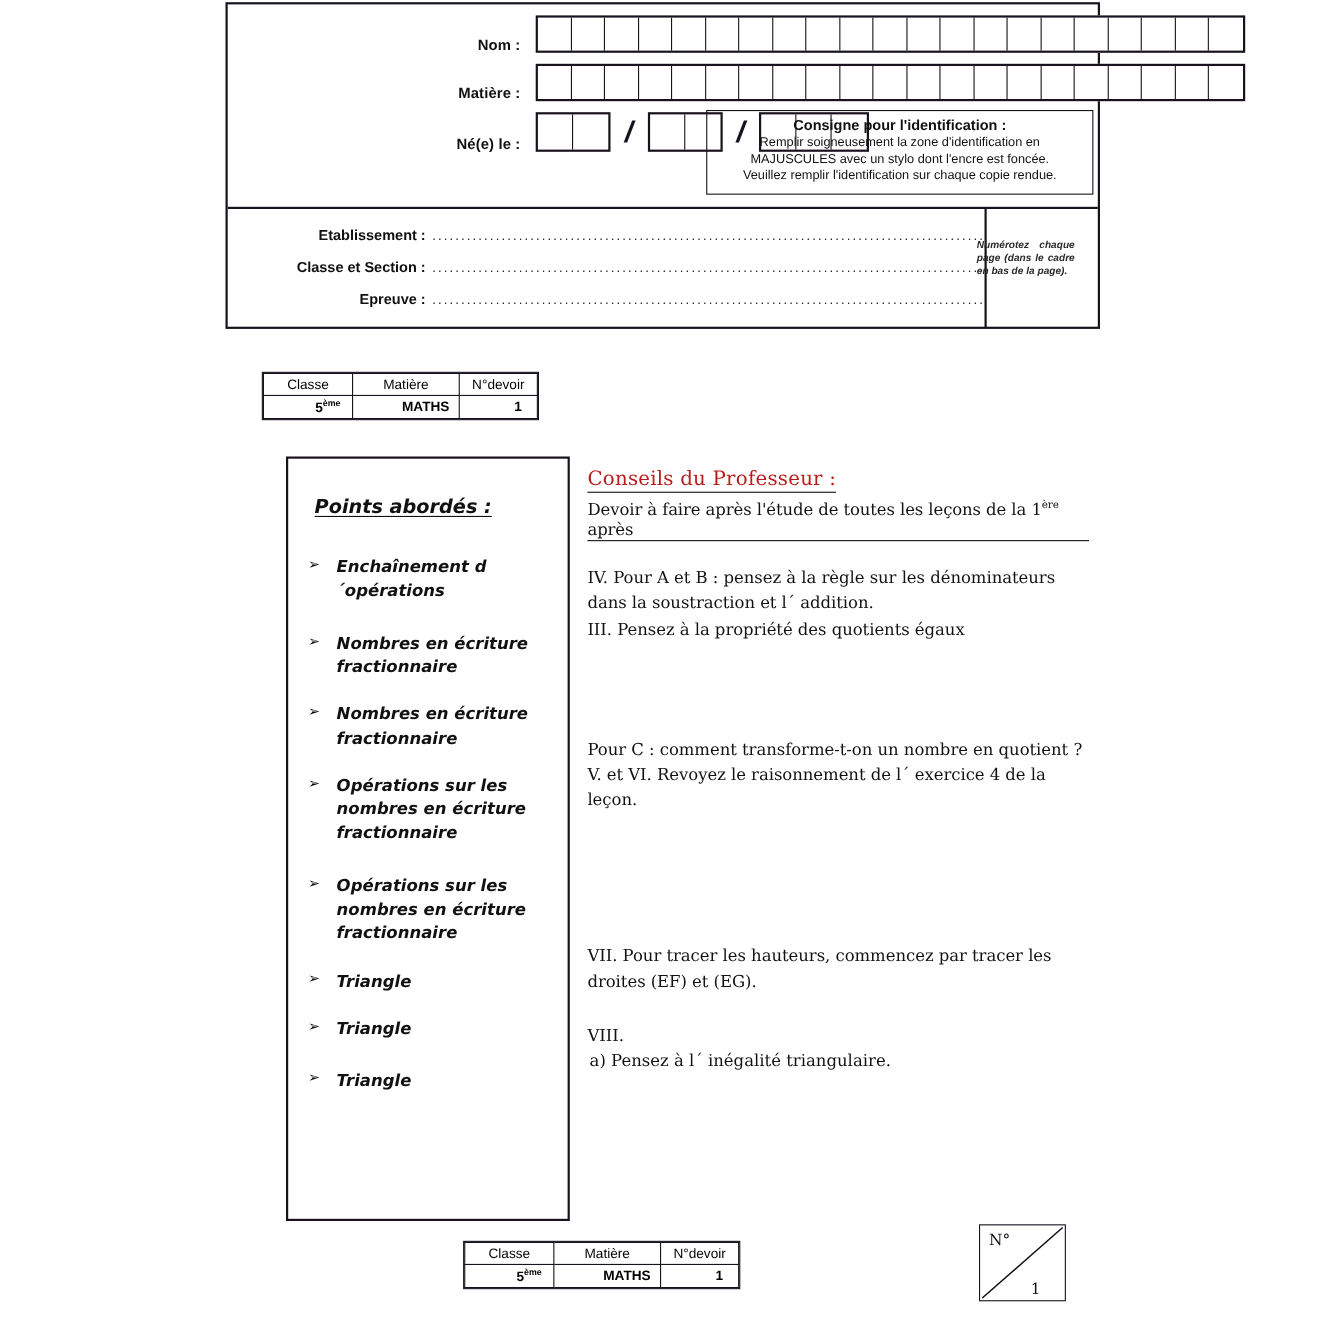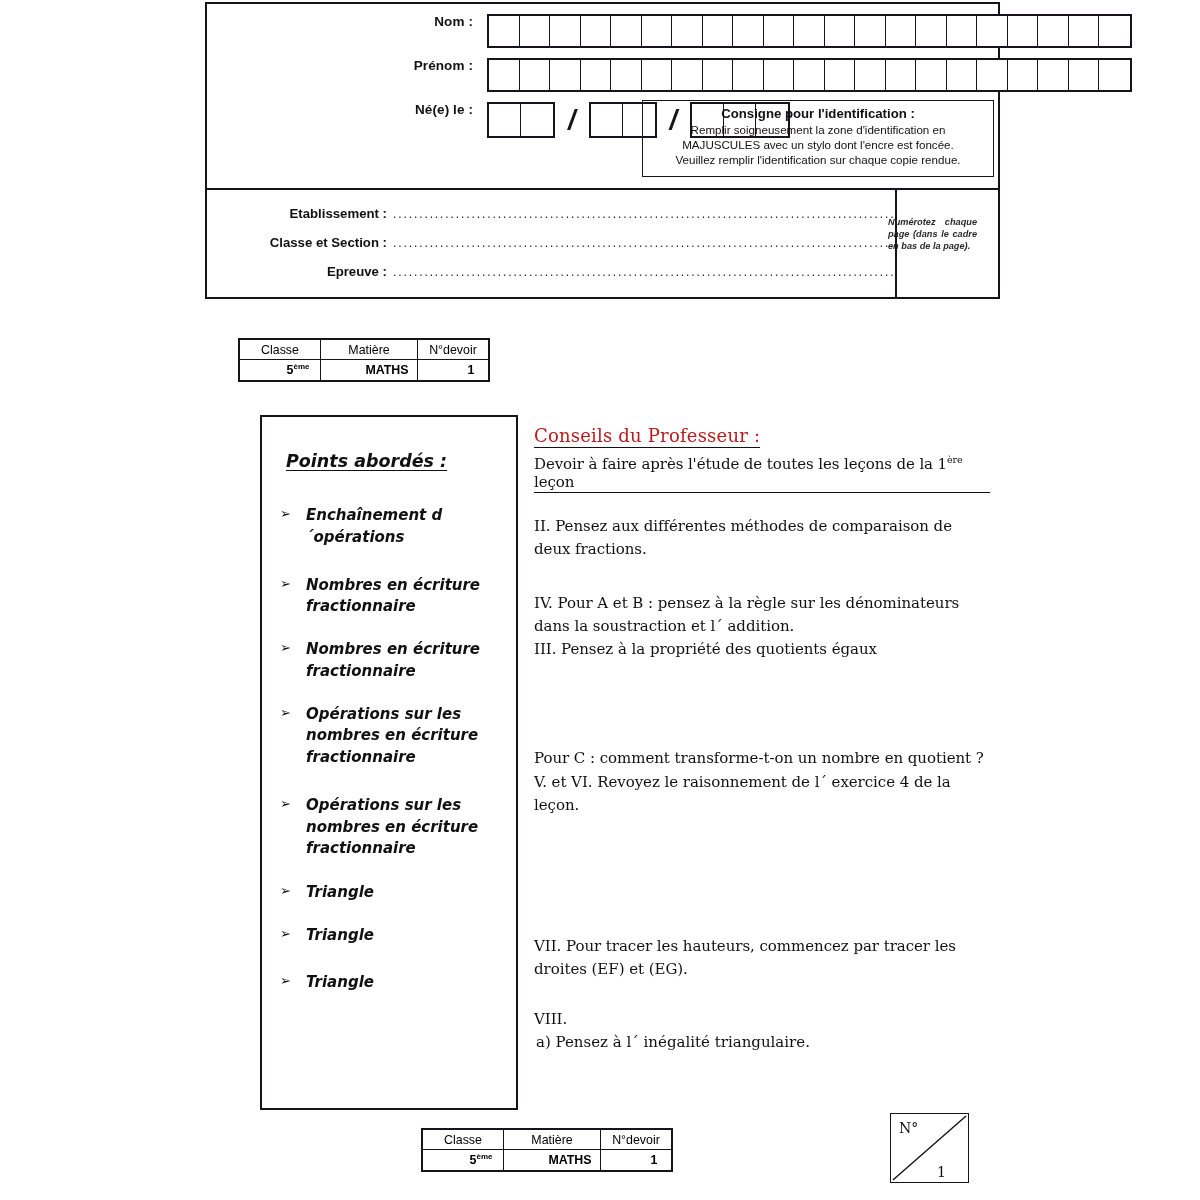--- a/index.html
+++ b/index.html
@@ -32,21 +32,21 @@
     left: 0; top: 0;
     width: 100%;
     height: 186px;
     border-bottom: 2.5px solid #17121c;
     box-sizing: border-box;
   }
 
   .field-row {
     position: absolute;
     display: flex;
-    align-items: flex-start;
+    align-items: flex-end;
   }
   .field-label {
     font-size: 13.5px;
     font-weight: bold;
     text-align: right;
     letter-spacing: 0.1px;
     color: #111;
     white-space: nowrap;
   }
   .cell-strip {
@@ -365,21 +365,21 @@
         <div class="cell"></div>
         <div class="cell"></div>
         <div class="cell"></div>
         <div class="cell"></div>
         <div class="cell"></div>
         <div class="cell"></div>
       </div>
     </div>
 
     <div class="field-row row-prenom">
-      <div class="field-label w-nom">Prénom :</div>
+      <div class="field-label w-nom">Matière :</div>
       <div class="cell-strip">
         <div class="cell"></div>
         <div class="cell"></div>
         <div class="cell"></div>
         <div class="cell"></div>
         <div class="cell"></div>
         <div class="cell"></div>
         <div class="cell"></div>
         <div class="cell"></div>
         <div class="cell"></div>
@@ -501,24 +501,23 @@
       <span class="point-text">Triangle</span>
     </li>
   </ul>
 </div>
 
 <div class="advice-col">
   <div>
     <span class="advice-title">Conseils du Professeur :</span>
   </div>
   <div>
-    <span class="advice-subtitle"><span>Devoir à faire après l'étude de toutes les leçons de la 1</span><sup>ère</sup><span> leçon</span></span>
+    <span class="advice-subtitle"><span>Devoir à faire après l'étude de toutes les leçons de la 1</span><sup>ère</sup><span> après</span></span>
   </div>
 
-  <div class="advice-item adv-gap-md">II. Pensez aux différentes méthodes de comparaison de deux fractions.</div>
   <div class="advice-item">IV. Pour A et B : pensez à la règle sur les dénominateurs dans la soustraction et l´ addition.</div>
   <div class="advice-item adv-gap-xl">III. Pensez à la propriété des quotients égaux</div>
   <div class="advice-item adv-gap-lg">Pour C : comment transforme-t-on un nombre en quotient ?</div>
   <div class="advice-item" style="margin-bottom:118px;">V. et VI. Revoyez le raisonnement de l´ exercice 4 de la leçon.</div>
   <div class="advice-item adv-gap-sm">VII. Pour tracer les hauteurs, commencez par tracer les droites (EF) et (EG).</div>
   <div class="advice-item">VIII.</div>
   <div class="advice-sub-a">a)   Pensez à l´ inégalité triangulaire.</div>
 </div>
 
 <div class="mini-table mini-bottom">

